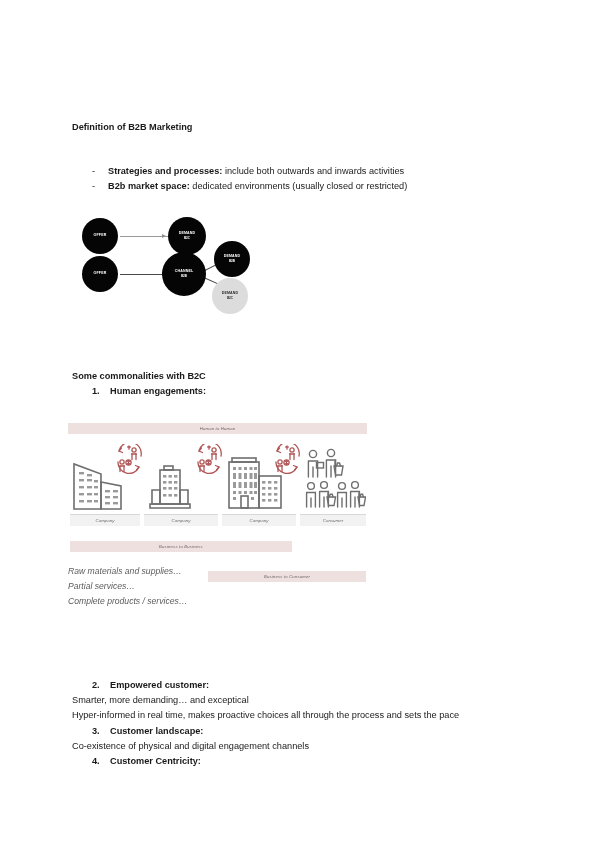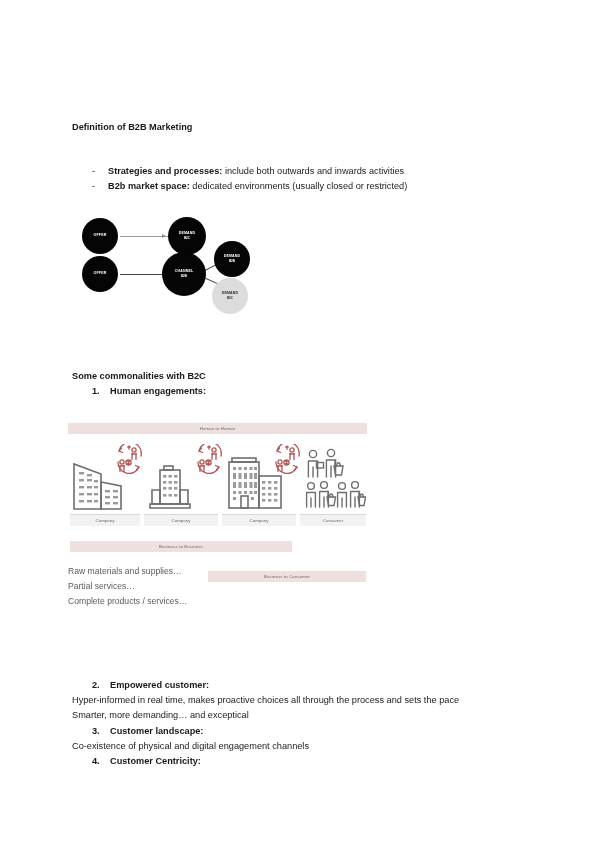--- a/index.html
+++ b/index.html
@@ -120,20 +120,21 @@
   }
   .arrowhead.light { border-left-color: #8e8e8e; }
 
   
   .info {
     position: absolute;
     left: 68px;
     top: 418px;
     width: 299px;
     height: 190px;
+    font-style: italic;
   }
   .banner {
     position: absolute;
     background: #efe0e0;
     display: flex;
     align-items: center;
     justify-content: center;
     font-size: 4.2px;
     color: #6a6060;
     letter-spacing: .2px;
@@ -433,22 +434,22 @@
 
     <div class="info-text" style="left:0px; top:146px;">Raw materials and supplies…</div>
     <div class="info-text" style="left:0px; top:161px;">Partial services…</div>
     <div class="info-text" style="left:0px; top:176px;">Complete products / services…</div>
   </div>
 
   <div class="block" style="top:678px;">
     <div class="num-item">
       <span class="num">2.</span><span>Empowered customer:</span>
     </div>
+    <div class="para">Smarter, more demanding… and exceptical</div>
     <div class="para">Hyper-informed in real time, makes proactive choices all through the process and sets the pace</div>
-    <div class="para">Smarter, more demanding… and exceptical</div>
 
     <div class="num-item">
       <span class="num">3.</span><span>Customer landscape:</span>
     </div>
     <div class="para">Co-existence of physical and digital engagement channels</div>
 
     <div class="num-item">
       <span class="num">4.</span><span>Customer Centricity:</span>
     </div>
   </div>

